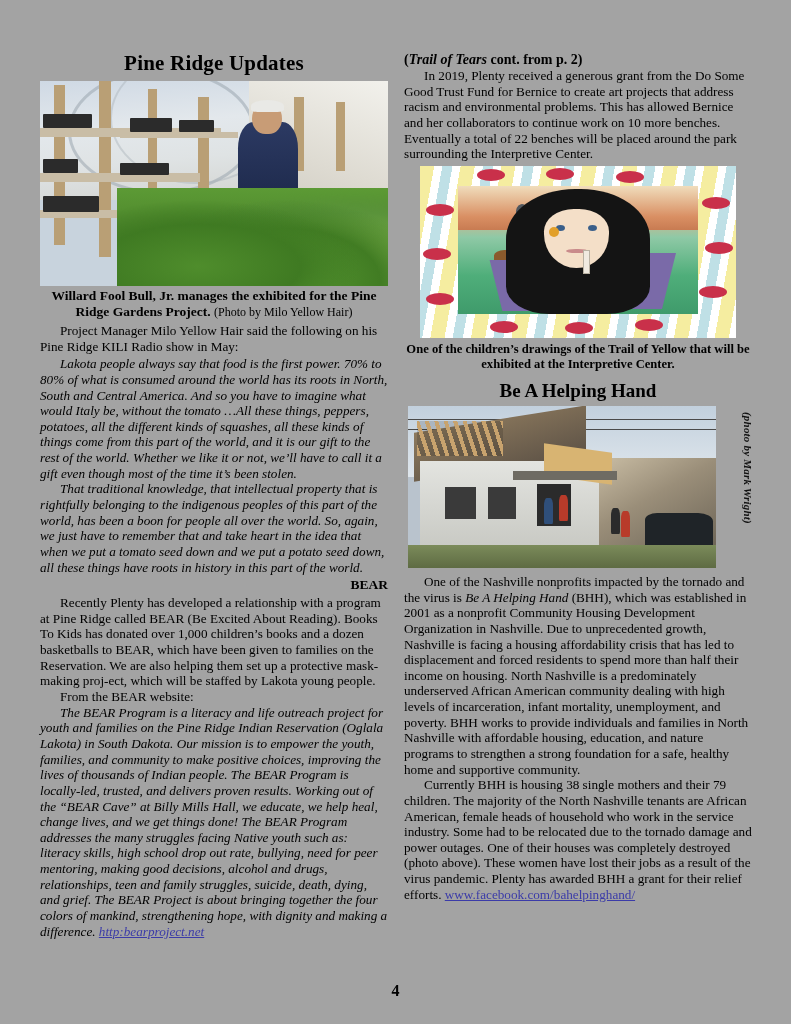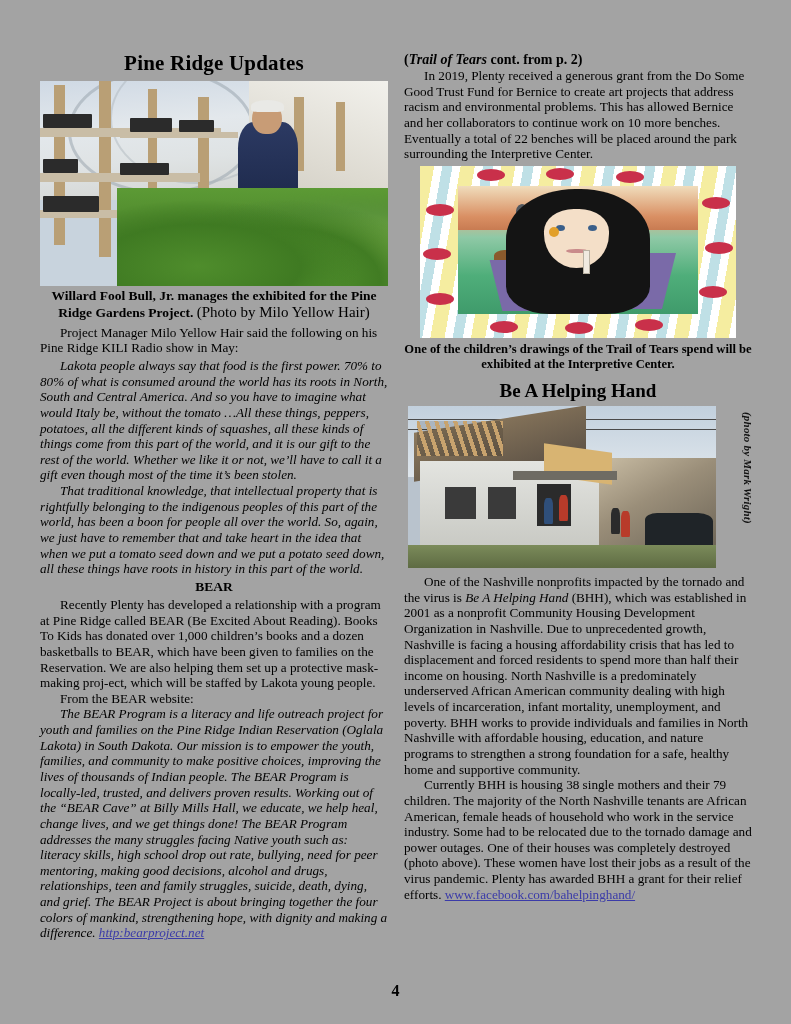--- a/index.html
+++ b/index.html
@@ -36,21 +36,21 @@
   h2.sub-title {
     font-size: 19px;
     font-weight: bold;
     text-align: center;
     margin: 9px 0 4px 0;
     line-height: 1.1;
   }
   h3.inline-head {
     font-size: 13.5px;
     font-weight: bold;
-    text-align: center;
+    text-align: right;
     margin: 2px 0 2px 0;
   }
 
   
   .photo {
     position: relative;
     width: 100%;
     overflow: hidden;
     display: block;
   }
@@ -154,21 +154,21 @@
   }
 
   
   .caption {
     font-size: 13.5px;
     font-weight: bold;
     text-align: center;
     line-height: 1.18;
     margin: 2px 0 0 0;
   }
-  .caption .credit { font-weight: normal; font-size: 15px; }
+  .caption .credit { font-weight: normal; font-size: 12px; }
   .caption-sm {
     font-size: 12.6px;
     font-weight: bold;
     text-align: center;
     line-height: 1.2;
     margin: 4px 0 0 0;
   }
   p.body {
     font-size: 13.2px;
     line-height: 1.185;
@@ -297,21 +297,21 @@
         <div class="dw-hair"></div>
         <div class="dw-face"></div>
         <div class="dw-eye" style="left:41%;top:30%;"></div>
         <div class="dw-eye" style="left:54%;top:30%;"></div>
         <div class="dw-star"></div>
         <div class="dw-mouth"></div>
         <div class="dw-earr"></div>
       </div>
     </div>
 
-    <p class="caption-sm">One of the children’s drawings of the Trail of Tears spend will be exhibited at the Interpretive Center.</p>
+    <p class="caption-sm">One of the children’s drawings of the Trail of Yellow that will be exhibited at the Interpretive Center.</p>
 
     <h2 class="sub-title">Be A Helping Hand</h2>
 
     <div style="position:relative;">
       <div class="photo tornado">
         <div class="tn-sky"></div>
         <div class="tn-wire" style="top:8%;"></div>
         <div class="tn-wire" style="top:14%;"></div>
         <div class="tn-roof"></div>
         <div class="tn-rafters"></div>

